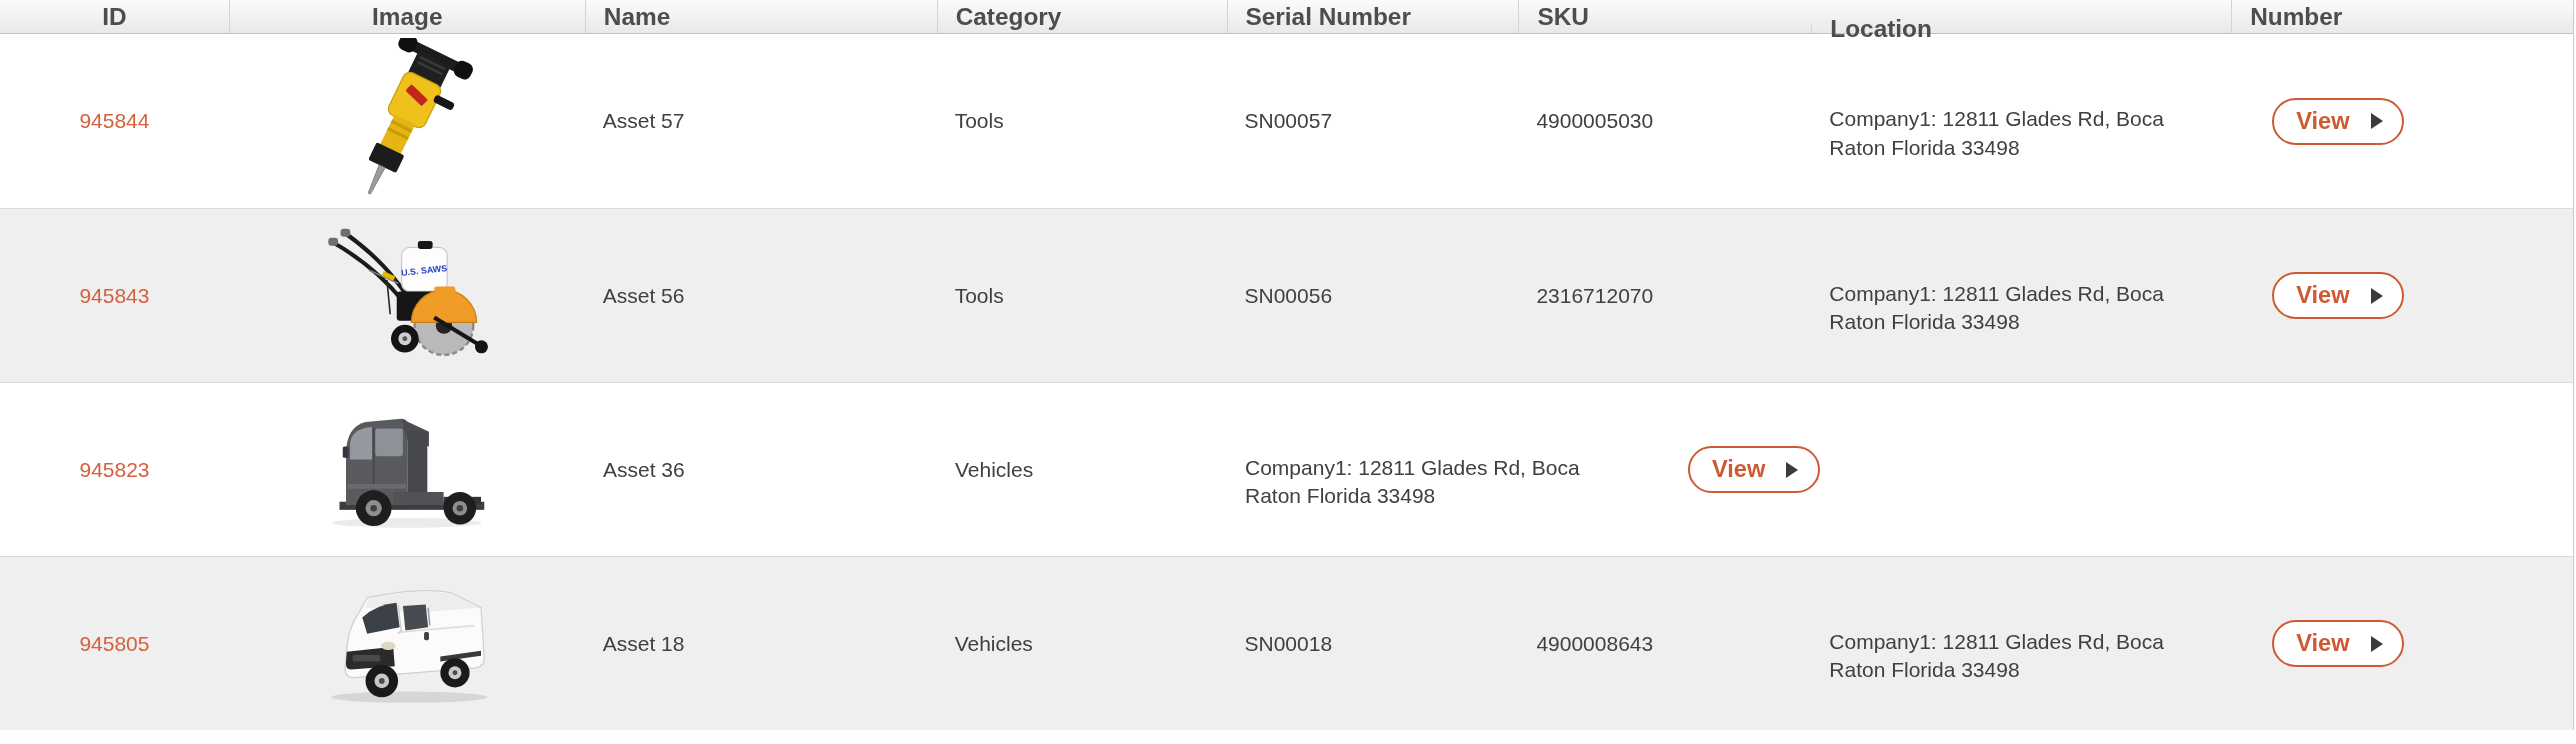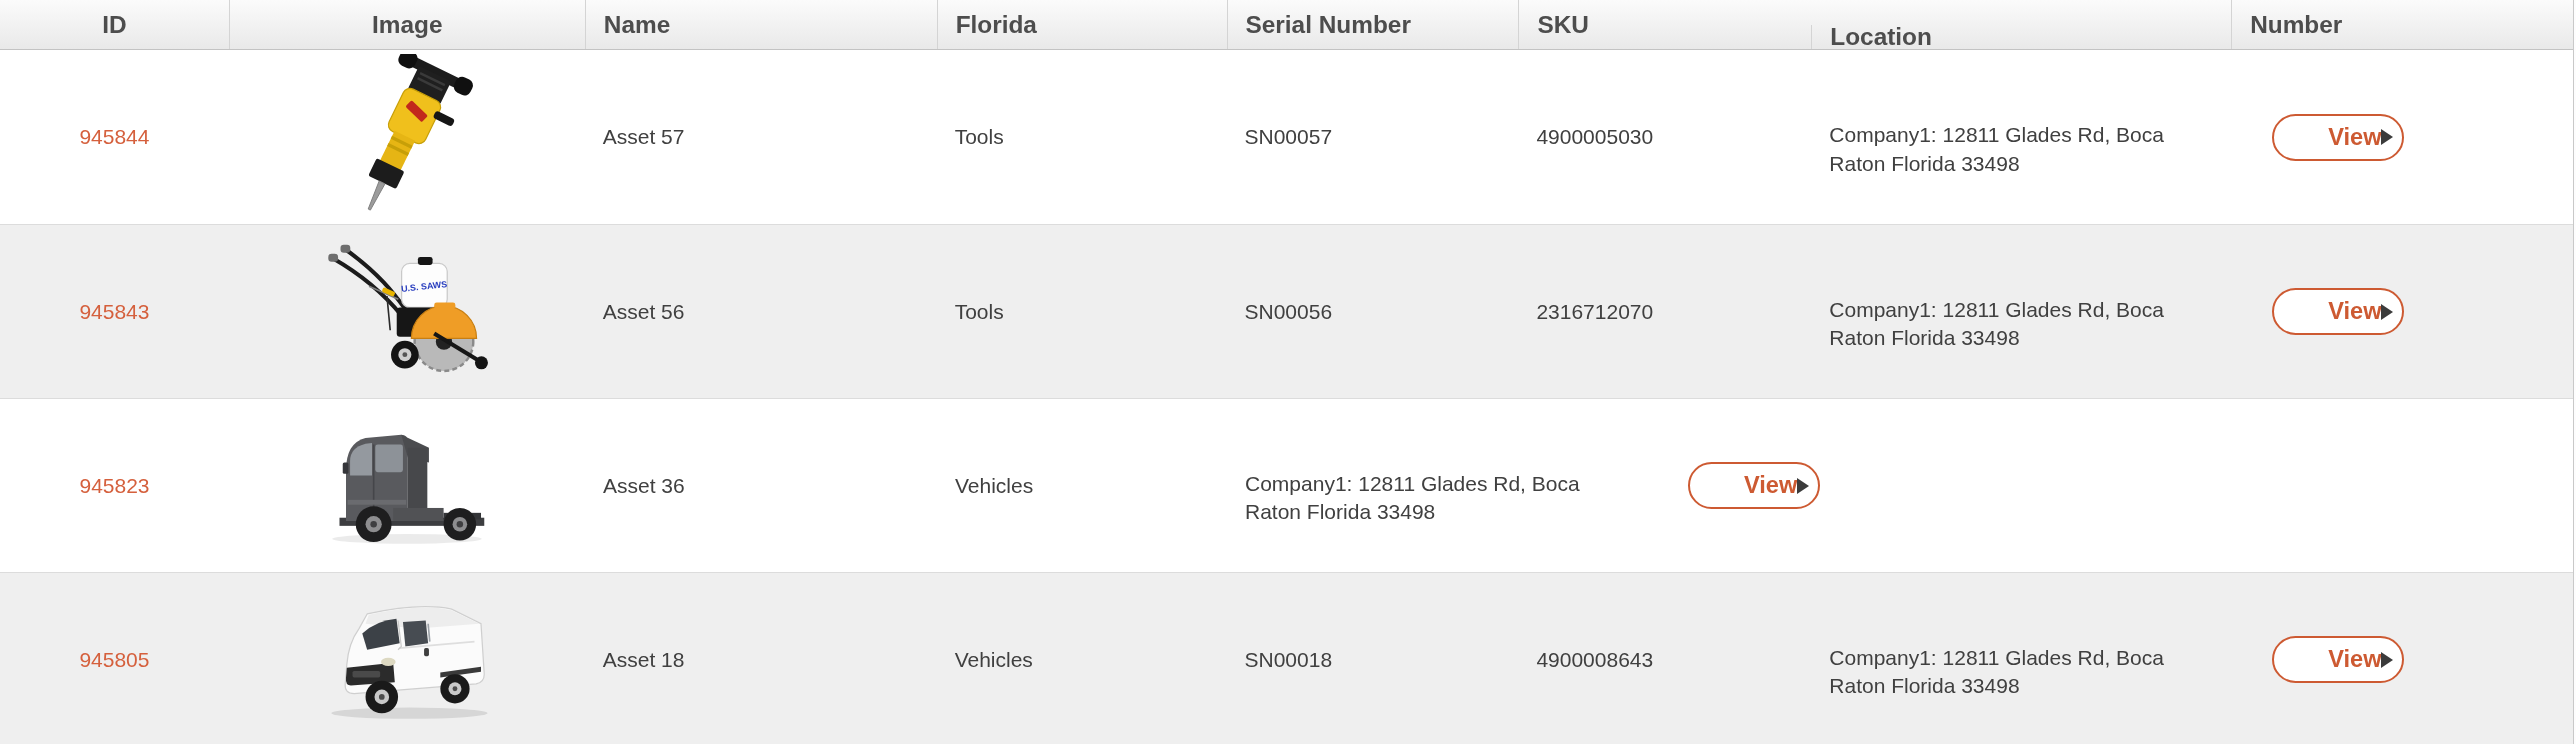--- a/index.html
+++ b/index.html
@@ -1,21 +1,21 @@
 <!DOCTYPE html>
 <html style="--id-link: #d5603d; --button-accent: #cd5a32; --row-alt-bg: #efefef; --header-text: #4d4d4d;font-size:13px"><head>
 <meta charset="utf-8">
 <style>
   html,body{margin:0;padding:0;background:#ffffff;}
   body{font-family:"Liberation Sans","DejaVu Sans",sans-serif;color:#3f3f3f;}
   .table-wrap{position:relative;width:2576px;height:745px;overflow:hidden;background:#fdfdfd;}
   .grid{width:2574px;background:#fff;border-right:0.8px solid #c9c9c9;box-sizing:border-box;}
 
   
-  .thead{display:flex;height:50px;background:linear-gradient(#fbfbfb,#e9e9e9);border-bottom:0.8px solid #c3c3c3;box-sizing:border-box;}
+  .thead{display:flex;height:34px;background:linear-gradient(#fbfbfb,#e9e9e9);border-bottom:0.8px solid #c3c3c3;box-sizing:border-box;}
   .hcell{display:flex;align-items:center;box-sizing:border-box;font-weight:bold;font-size:24.4px;
          color:var(--header-text,#4d4d4d);padding-left:18px;}
   .hcell + .hcell{border-left:0.8px solid #d4d4d4;}
   .hcell.center{justify-content:center;padding-left:0;}
 
   
   .c0{width:229px;} .c1{width:356px;} .c2{width:352px;} .c3{width:290px;}
   .c4{width:292px;} .c5{width:293px;} .c6{width:420px;margin-top:25px;} .c7{width:342px;}
 
   
@@ -26,36 +26,36 @@
   .cell.center{justify-content:center;padding-left:0;}
   .cell.loc{padding-right:34px;line-height:28.5px;}
   .cell.actions{padding-left:41px;}
 
   a.idlink{color:var(--id-link,#d5603d);text-decoration:none;cursor:pointer;}
 
   .view-btn{display:flex;align-items:center;justify-content:space-between;width:132px;height:47px;
             background:#fff;border:2.4px solid var(--button-accent,#cd5a32);border-radius:25px;
             padding:0 19.6px 0 22px;cursor:pointer;box-sizing:border-box;}
   .view-btn .lbl{font-size:23.6px;font-weight:bold;color:var(--button-accent,#cd5a32);
-                 font-family:"Liberation Sans","DejaVu Sans",sans-serif;margin-left:32px;}
+                 font-family:"Liberation Sans","DejaVu Sans",sans-serif;}
   .tri{width:0;height:0;border-left:12.2px solid #3b3b3b;border-top:8.1px solid transparent;border-bottom:8.1px solid transparent;}
 
   .asset-svg{display:block;}
 </style>
 </head>
 <body>
 
 <div class="table-wrap">
   <div class="grid">
 
     <div class="thead">
       <div class="hcell c0 center">ID</div>
       <div class="hcell c1 center">Image</div>
       <div class="hcell c2">Name</div>
-      <div class="hcell c3">Florida</div>
+      <div class="hcell c3">Category</div>
       <div class="hcell c4">Serial Number</div>
       <div class="hcell c5">SKU</div>
       <div class="hcell c6">Location</div>
       <div class="hcell c7">Number</div>
     </div>
 
     <div class="row">
       <div class="cell c0 center">
         <a class="idlink">945844</a>
       </div>

